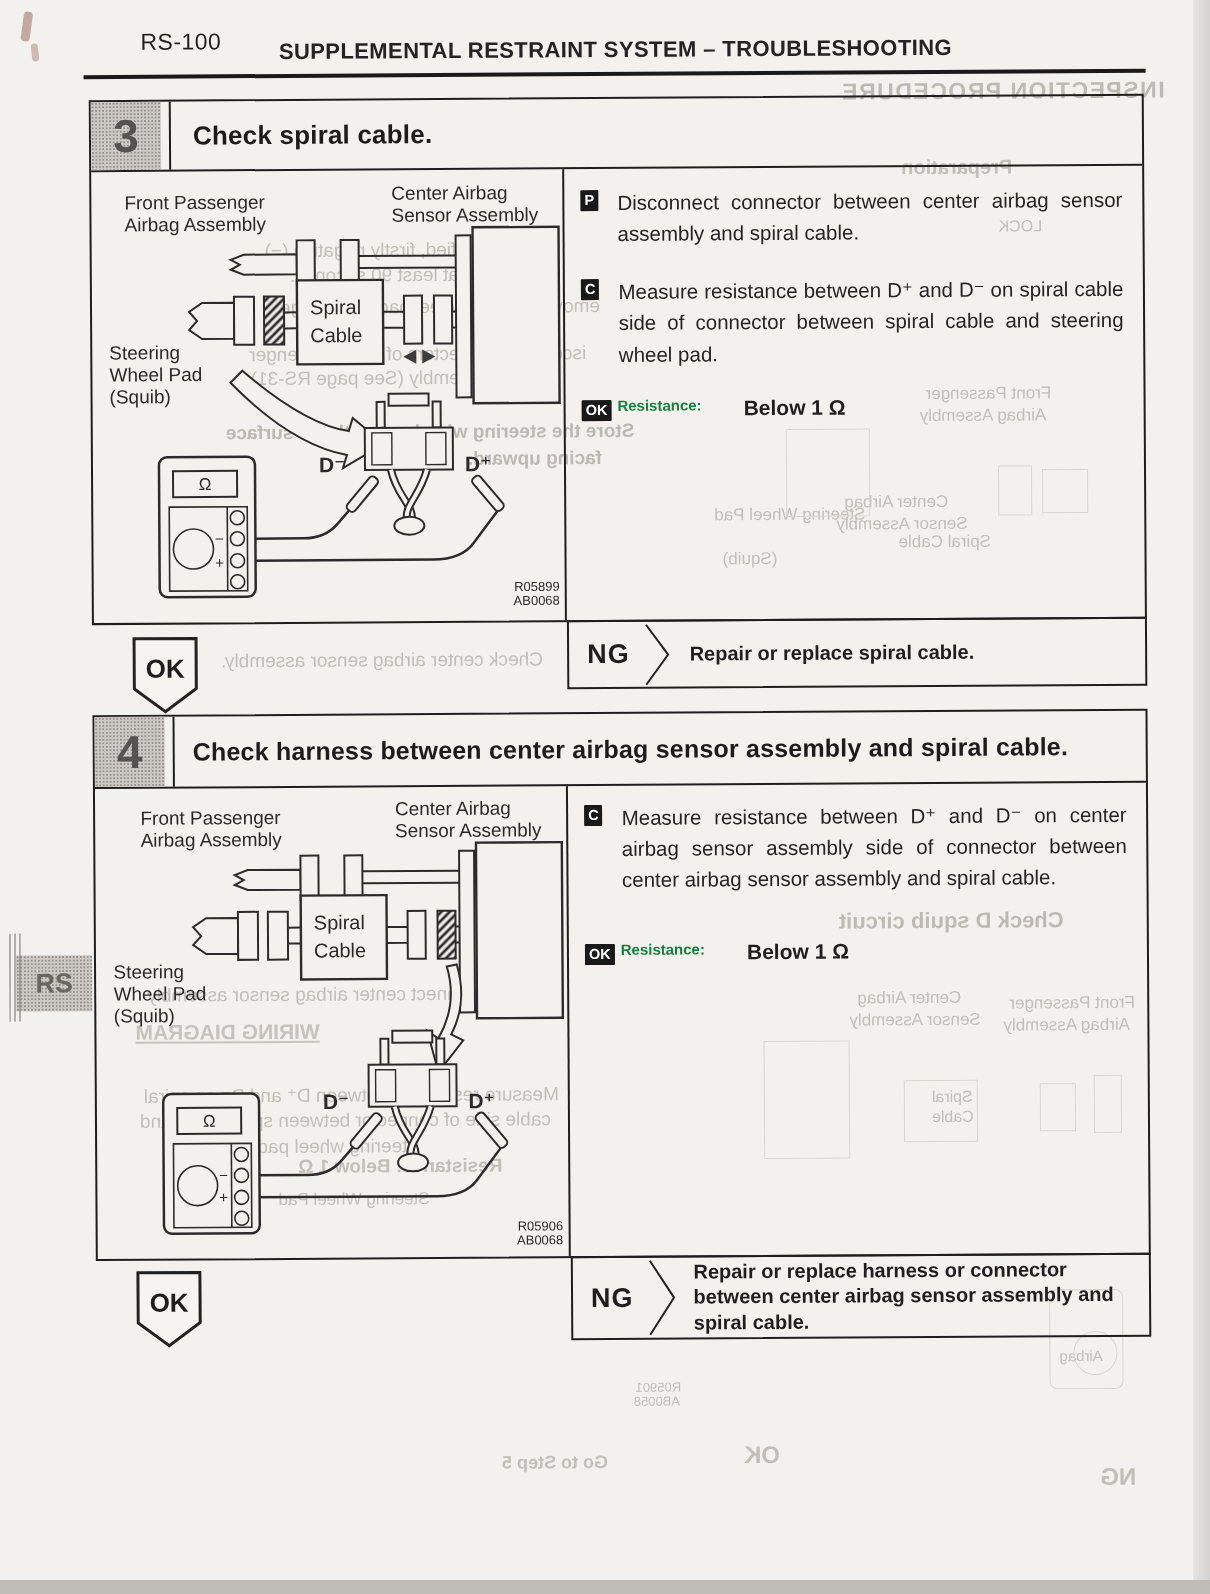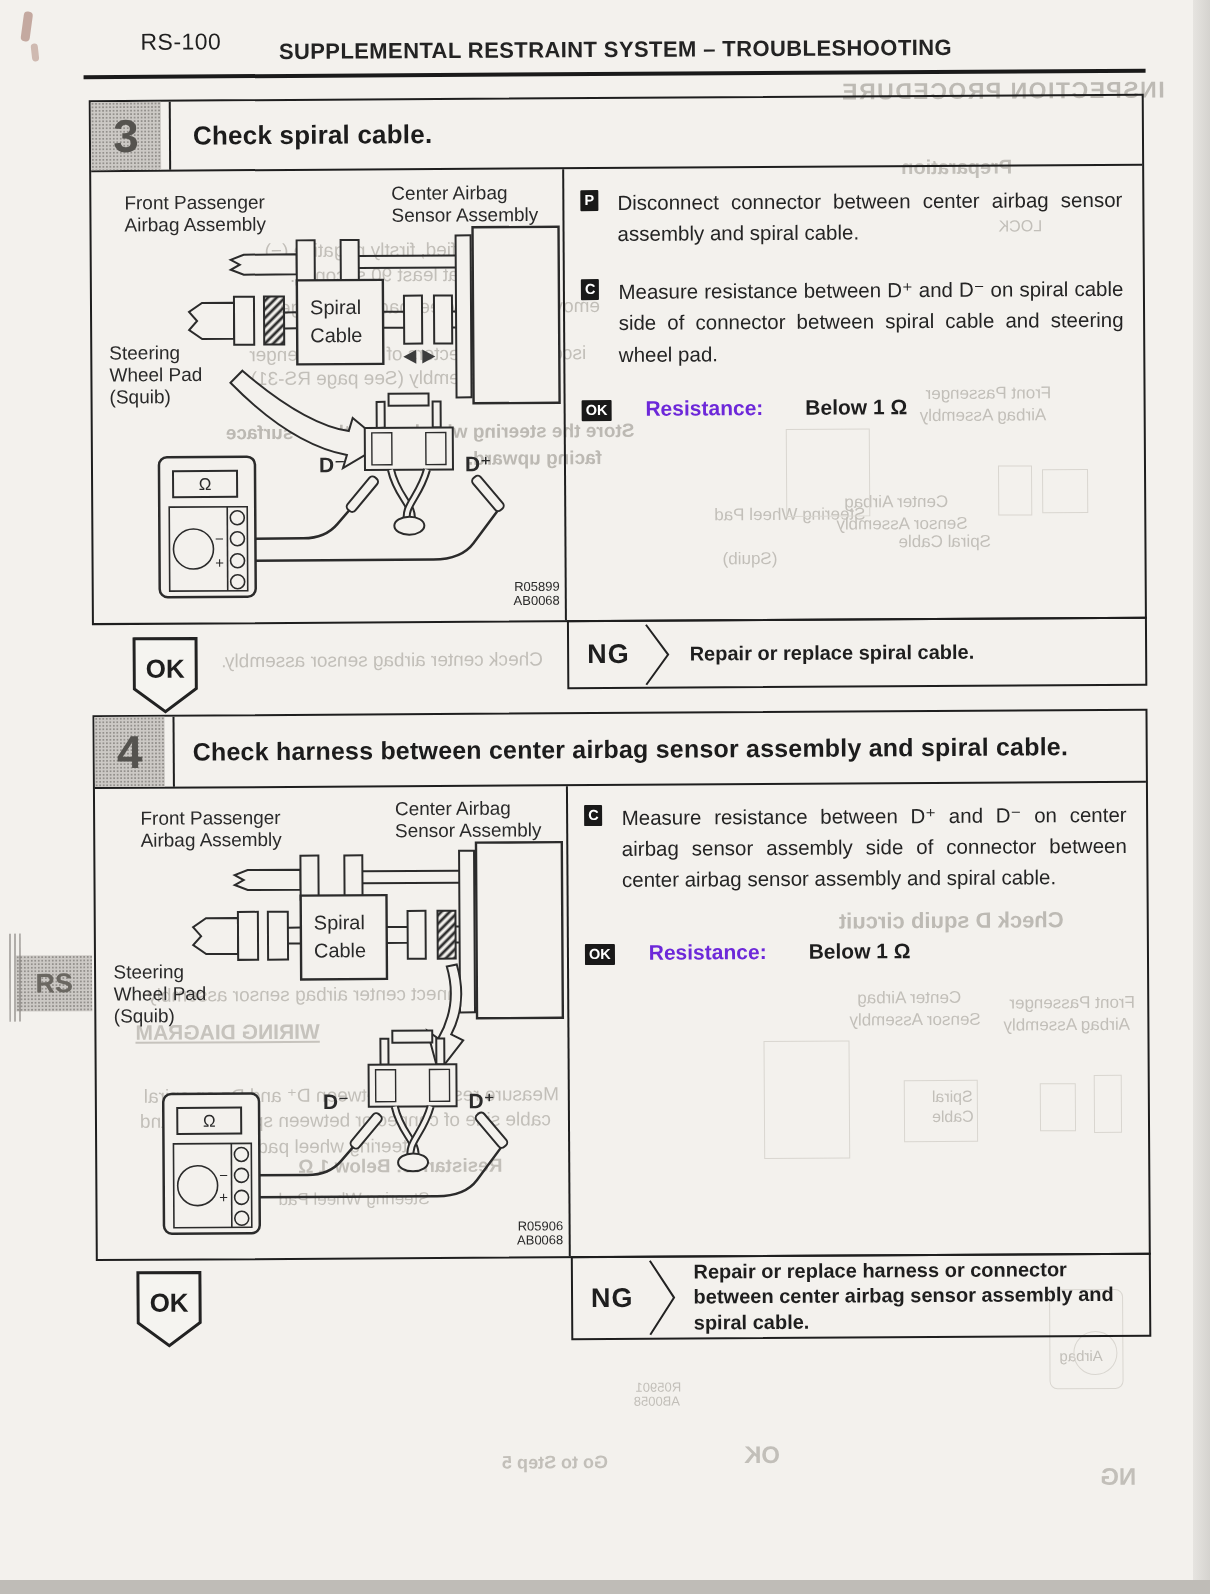--- a/index.html
+++ b/index.html
@@ -40,21 +40,21 @@
   .dsvg text{font-family:"Liberation Sans","DejaVu Sans",sans-serif;fill:#2a2a2a;}
 
   .instr{position:absolute;left:475px;top:72px;right:0;bottom:0;padding:16px 14px 0 14px;}
   .irow{display:flex;margin-bottom:27px;}
   .irow-gap{margin-bottom:46px;}
   .badge{flex:0 0 auto;background:#191919;color:#fff;font-weight:bold;font-size:14.5px;
     min-width:18px;height:21px;line-height:21px;padding:0 4px;text-align:center;
     margin-top:3px;border-radius:1px;}
   .itext{margin-left:19px;width:505px;font-size:20.5px;line-height:1.52;
     text-align:justify;color:#242424;}
-  .rlabel{margin-left:34px;font-size:21px;font-weight:bold;color:#6d28d9;}
+  .rlabel{margin-left:6px;font-size:15px;font-weight:bold;color:#15803d;}
   .rvalue{margin-left:42px;font-size:21px;font-weight:bold;color:#1e1e1e;}
 
   
   .okp{position:absolute;}
   .okp3{left:133px;top:634px;}
   .okp4{left:133px;top:1268px;}
   .okp text{font-weight:bold;font-family:"Liberation Sans","DejaVu Sans",sans-serif;fill:#1e1e1e;}
   .ng-box{position:absolute;border:2.5px solid #1e1e1e;display:flex;align-items:center;}
   .ng3{left:568px;top:620px;width:580px;height:69px;}
   .ng4{left:568px;top:1256px;width:580px;height:84px;}

